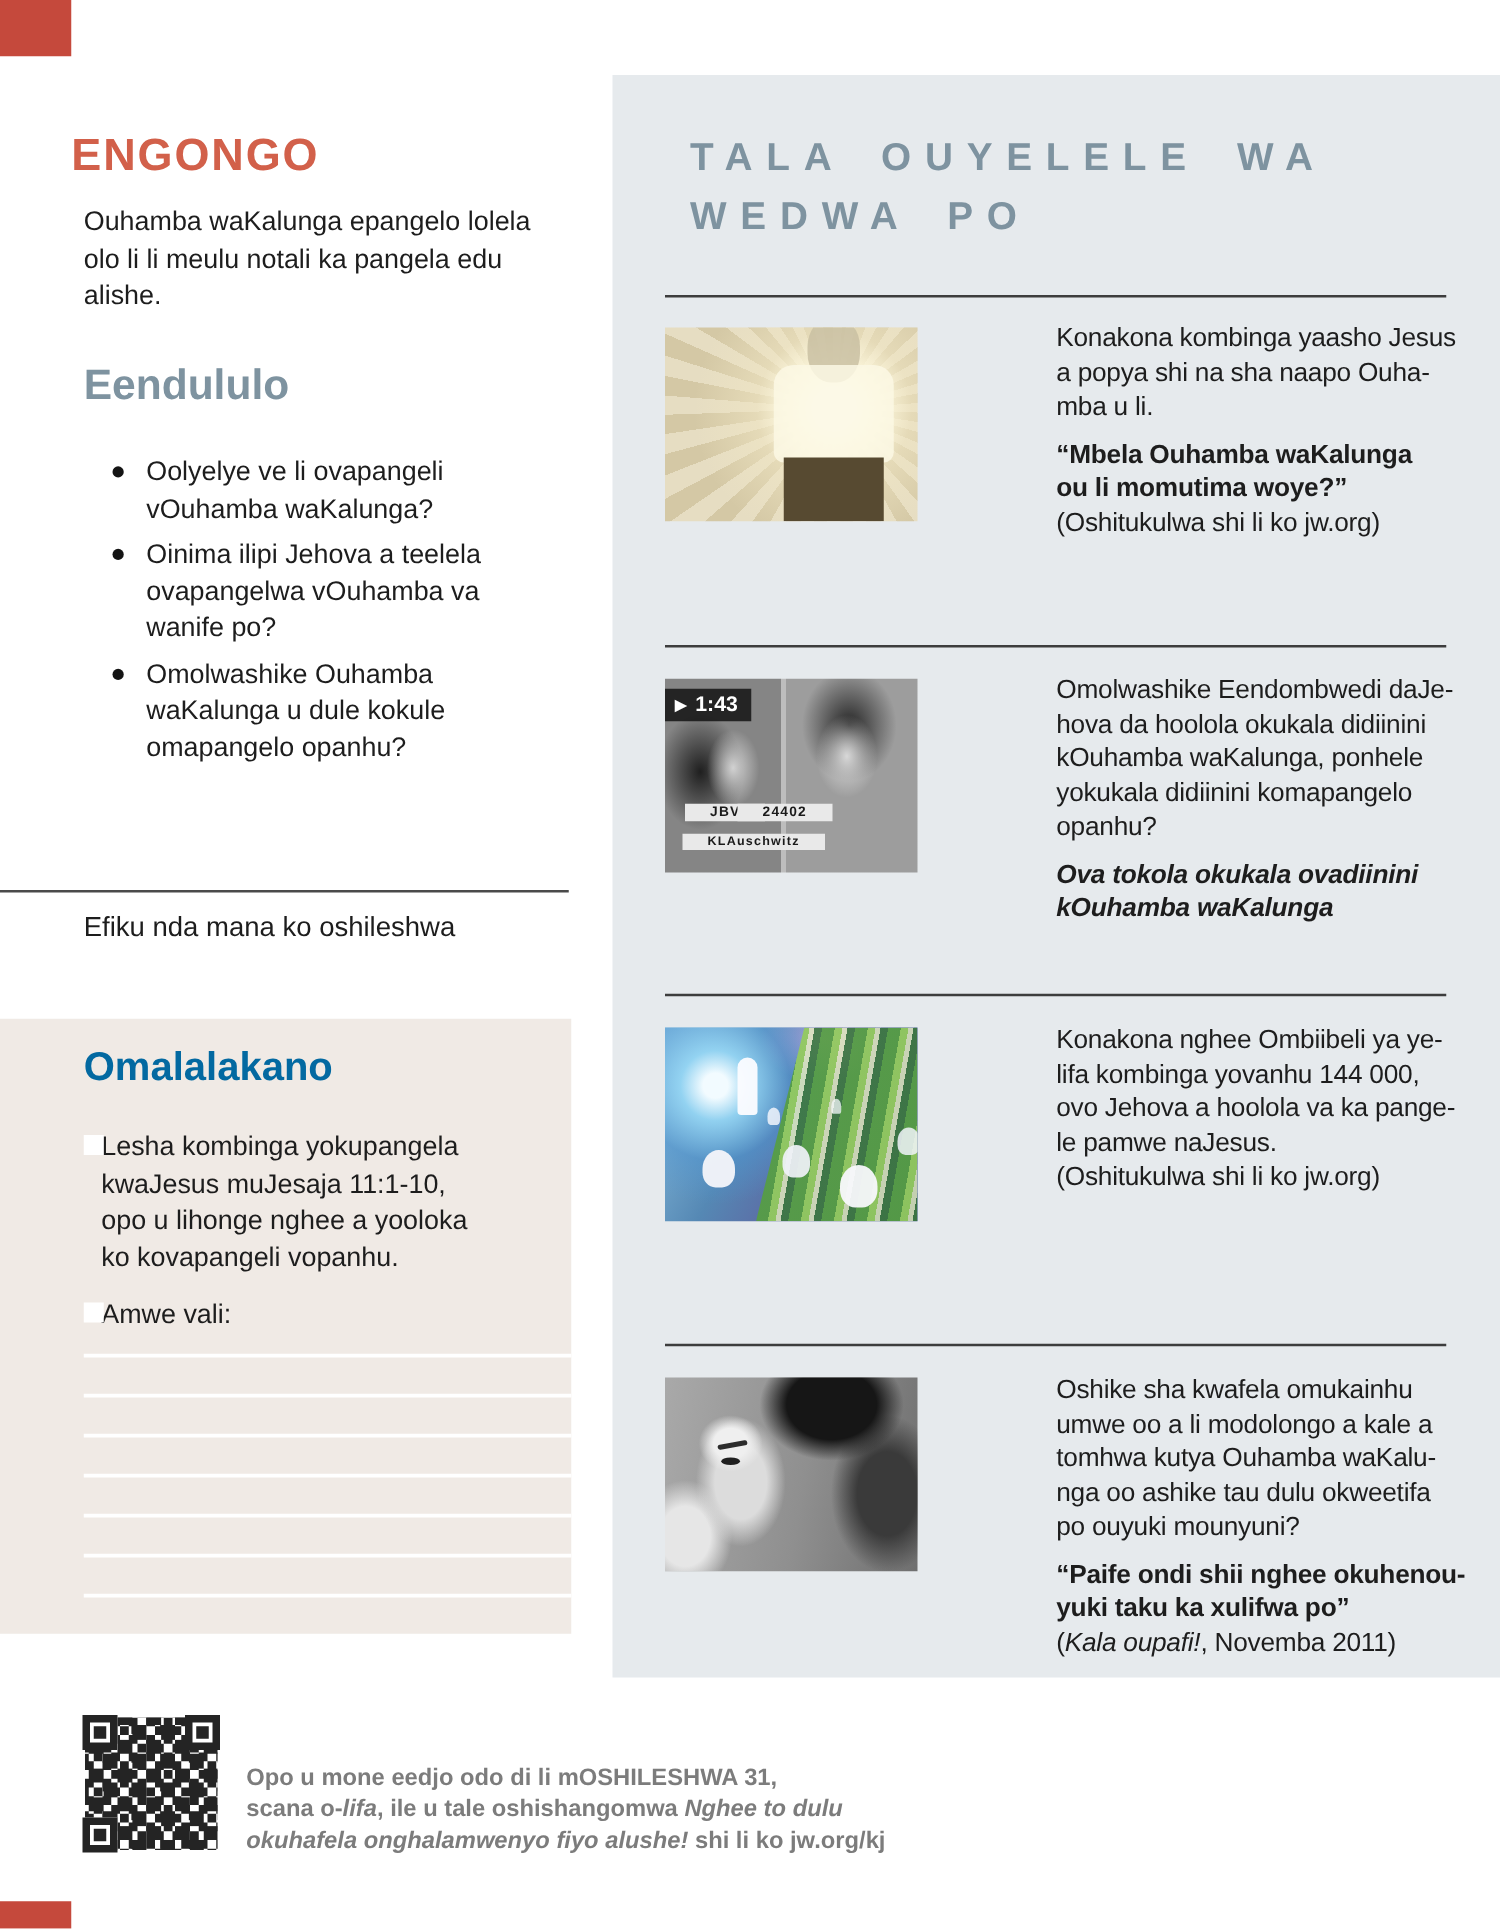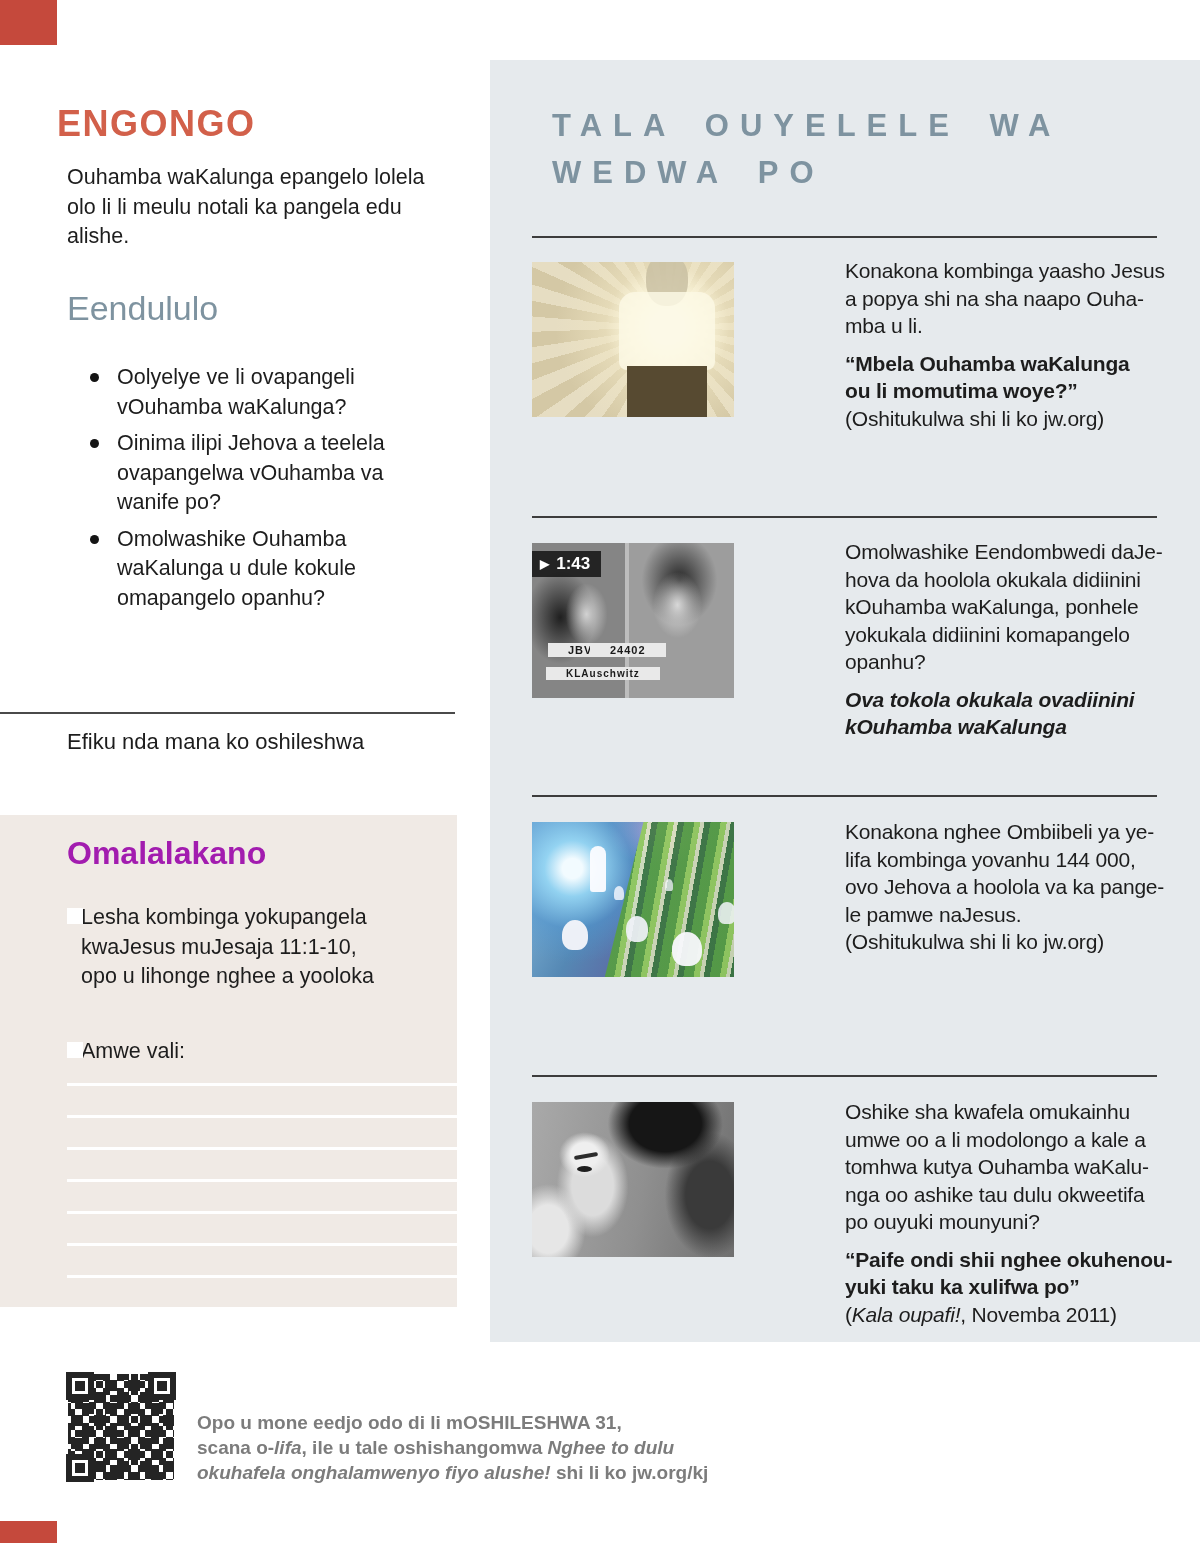--- a/index.html
+++ b/index.html
@@ -6,29 +6,29 @@
   body{font-family:"Liberation Sans",sans-serif;color:#1d1d1d}
   .page{position:relative;width:1200px;height:1543px;background:#fff;overflow:hidden}
   .tab{position:absolute;left:0;width:57px;background:#c5493c}
   .tab-top{top:0;height:45px}
   .tab-bottom{top:1521px;height:22px}
 
   
   .engongo{position:absolute;left:57px;top:103px;margin:0;font-size:36px;font-weight:700;letter-spacing:1.5px;color:#d2604a}
   .intro{position:absolute;left:67px;top:163px;font-size:21.5px;line-height:29.5px}
   .intro div,.bullet-lines div,.goal-text div,.stext .ln{white-space:nowrap}
-  .eendululo{position:absolute;left:67px;top:289px;margin:0;font-size:34px;font-weight:400;color:#7e93a0}
+  .eendululo{position:absolute;left:67px;top:289px;margin:0;font-size:34px;font-weight:700;color:#7e93a0}
   .bullets{position:absolute;left:88px;top:363px;font-size:21.5px;line-height:29.5px}
   .bullet{position:relative;padding-left:29px;margin-bottom:7px}
   .bullet .dot{position:absolute;left:2px;top:10px;width:9px;height:9px;border-radius:50%;background:#141414}
   .left-rule{position:absolute;left:0;top:712px;width:455px;height:2px;background:#4a4a4a}
   .note{position:absolute;left:67px;top:729px;font-size:22px}
 
   .goals{position:absolute;left:0;top:815px;width:457px;height:492px;background:#f0eae5}
-  .goals-title{position:absolute;left:67px;top:20px;margin:0;font-size:32px;font-weight:700;color:#a21caf}
+  .goals-title{position:absolute;left:67px;top:20px;margin:0;font-size:32px;font-weight:700;color:#0369a1}
   .goal-item{position:absolute;left:67px;font-size:21.5px;line-height:29.5px}
   .gi1{top:88px}.gi2{top:222px}
   .checkbox{position:absolute;left:0;top:5px;width:16px;height:16px;background:#fff}
   .goal-text{margin-left:14px;width:352px}
   .write-line{position:absolute;left:67px;width:390px;height:3px;background:#fff}
 
   .qr{position:absolute;left:64px;top:1370px;width:114px;height:114px;background:#fff}
   .qr-pattern{position:absolute;inset:4px;background:
     repeating-conic-gradient(#242424 0% 25%,transparent 0% 50%) 0 0/14px 14px,
     repeating-conic-gradient(#242424 0% 25%,transparent 0% 50%) 3px 6px/23px 23px,#fff}
@@ -142,20 +142,21 @@
   <div class="note">Efiku nda mana ko oshileshwa</div>
 
   <div class="goals">
     <h3 class="goals-title">Omalalakano</h3>
     <div class="goal-item gi1">
       <span class="checkbox"></span>
       <div class="goal-text">
         <div>Lesha kombinga yokupangela</div>
         <div>kwaJesus muJesaja 11:1-10,</div>
         <div>opo u lihonge nghee a yooloka</div>
+        <div>ko kovapangeli vopanhu.</div>
       </div>
     </div>
     <div class="goal-item gi2">
       <span class="checkbox"></span>
       <div class="goal-text">
         <div>Amwe vali:</div>
       </div>
     </div>
     <div class="write-line" style="top:268px"></div>
     <div class="write-line" style="top:300px"></div>

